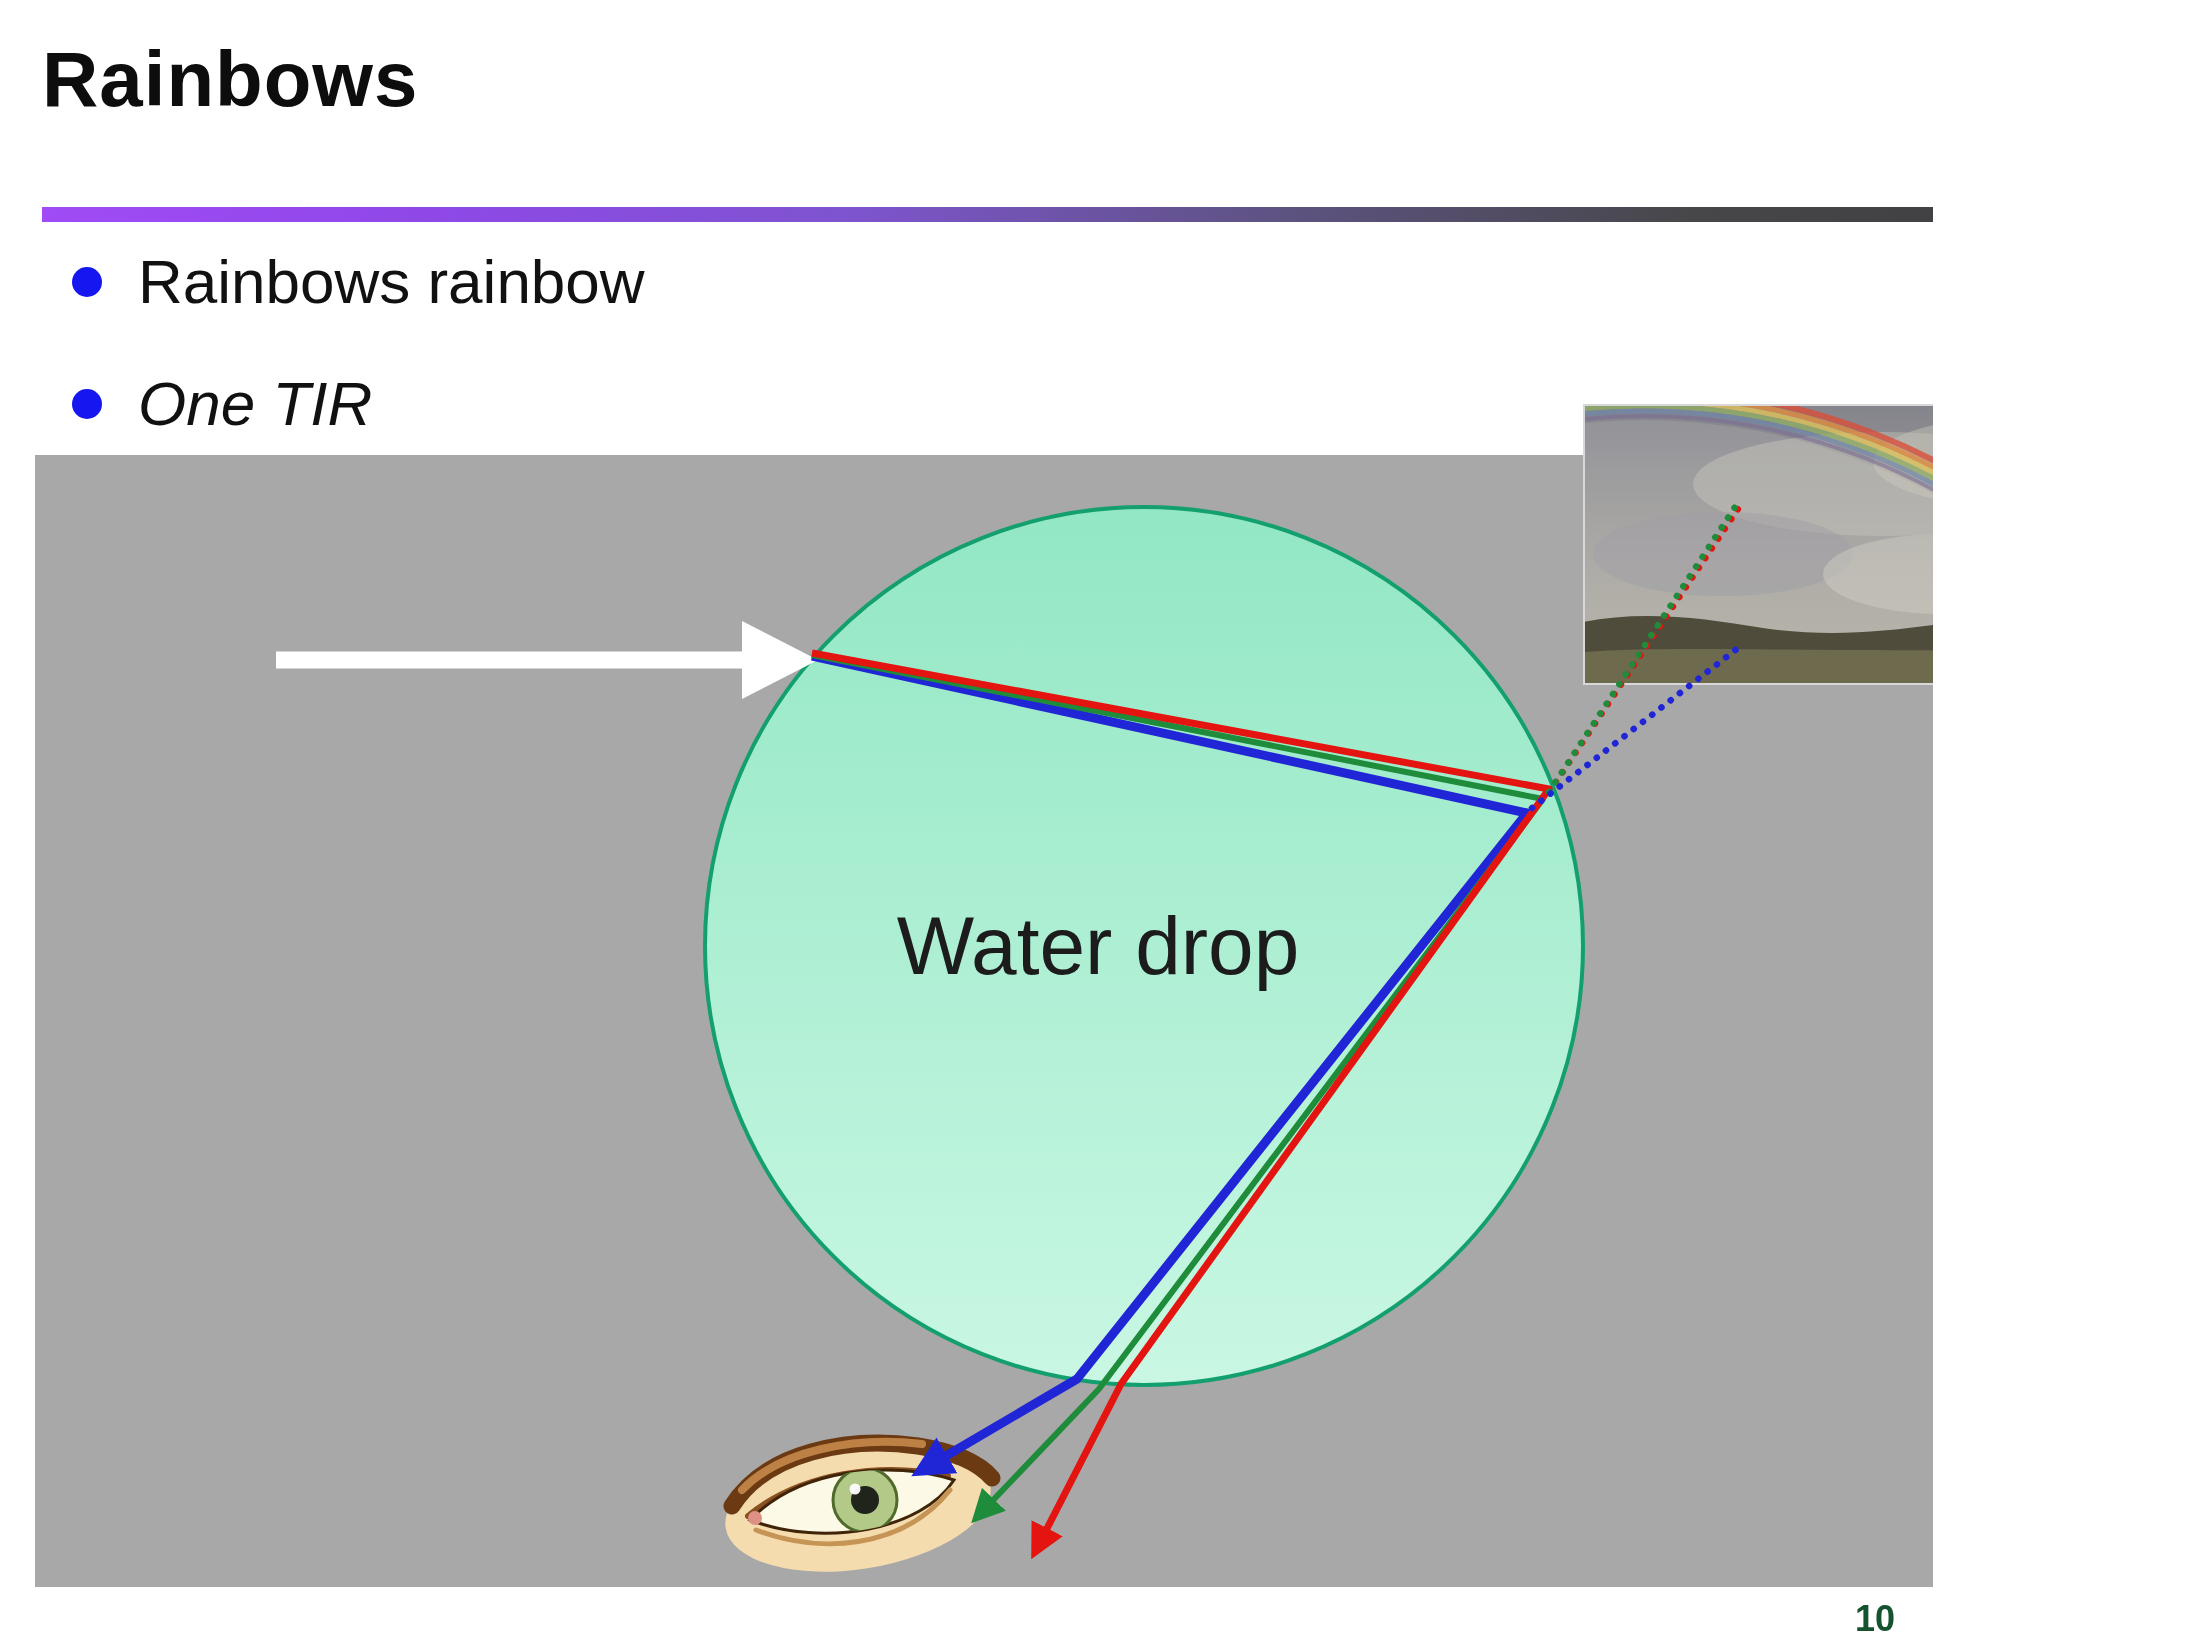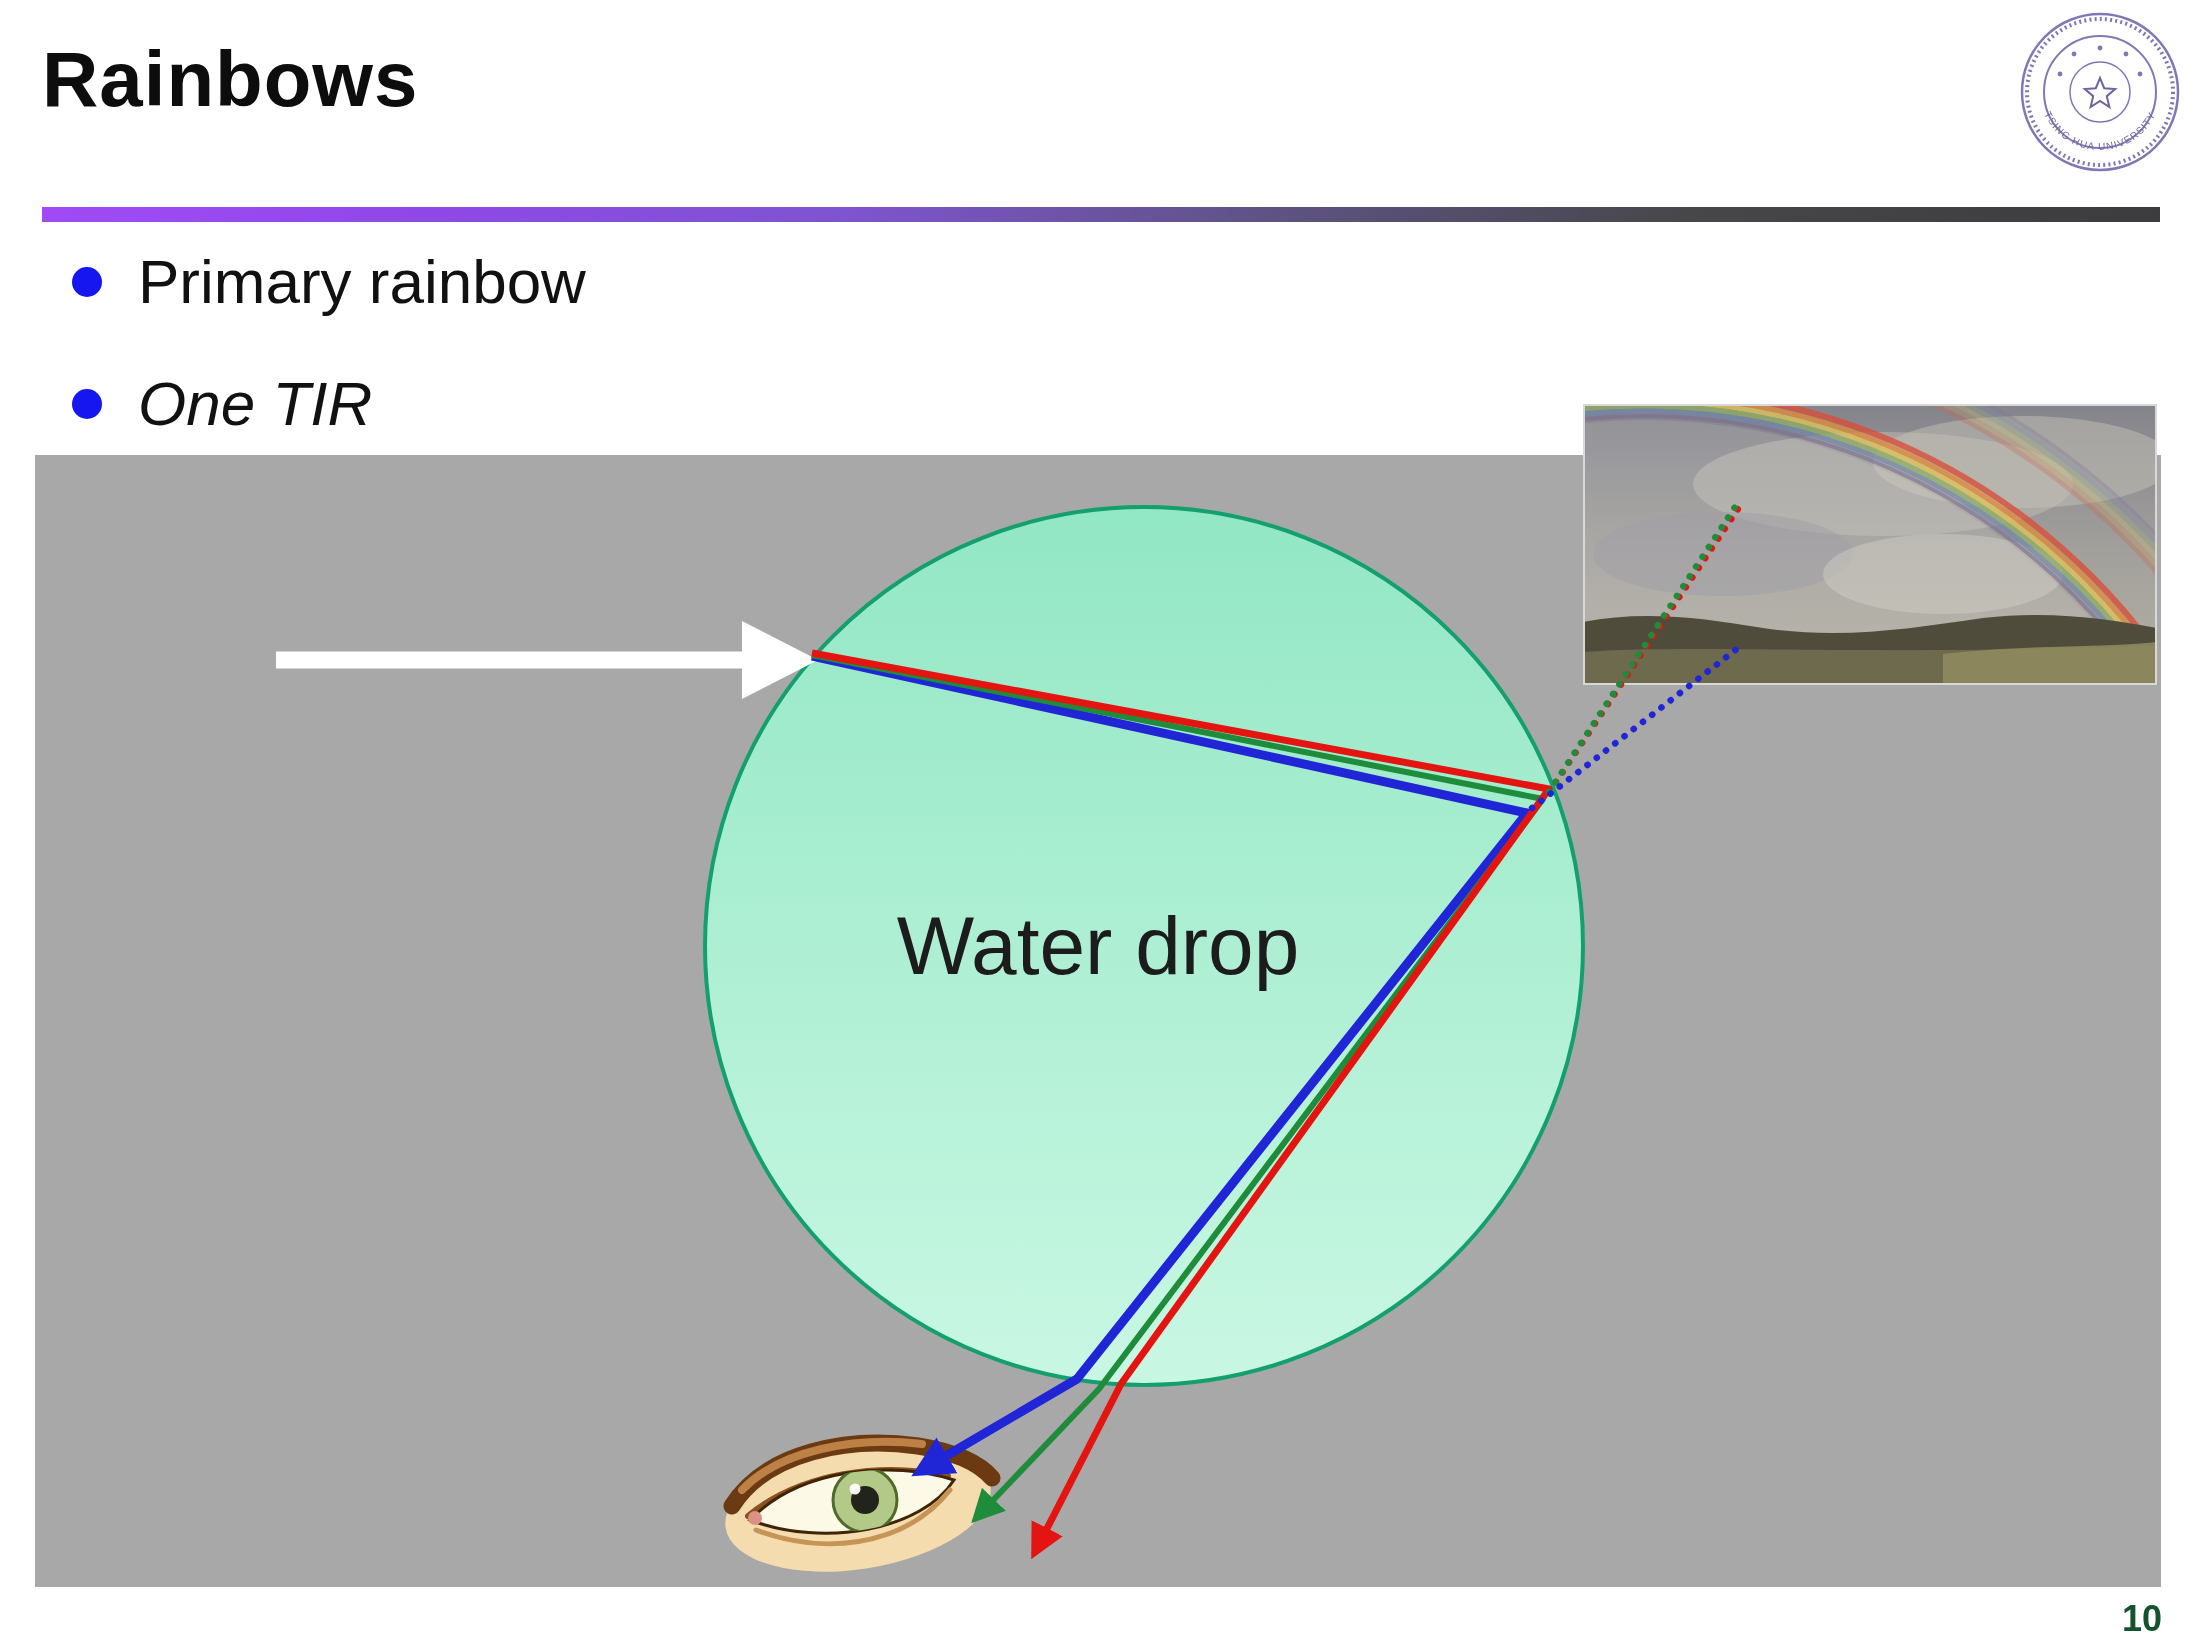--- a/index.html
+++ b/index.html
@@ -1,18 +1,18 @@
 <!DOCTYPE html>
 <html><head>
 <meta charset="utf-8">
 <style>
   * { margin:0; padding:0; box-sizing:border-box; }
   html,body { background:#ffffff; }
   body { width:2200px; height:1650px; font-family:"Liberation Sans", sans-serif; }
-  .slide { position:relative; width:2200px; height:1650px; background:#ffffff; overflow:hidden; }
+  .slide { position:relative; width:1933px; height:1650px; background:#ffffff; overflow:hidden; }
 
   .title { position:absolute; left:42px; top:34px; font-size:78px; font-weight:bold; color:#0d0d0d; letter-spacing:1px; }
   .title-bar { position:absolute; left:42px; top:207px; width:2118px; height:15px;
       background:linear-gradient(90deg,#a04bf5 0%,#8f48e8 18%,#7e54cf 38%,#5e5383 58%,#474749 78%,#3c3c3e 100%); }
 
   .bullet-item { position:absolute; display:flex; align-items:center; gap:36px; }
   .bullet-item.b1 { left:72px; top:246px; }
   .bullet-item.b2 { left:72px; top:368px;font-style:italic; }
   .bullet-dot { width:30px; height:30px; border-radius:50%; background:#1616f0; flex:0 0 auto; }
   .bullet-label { font-size:62px; color:#111111; }
@@ -47,21 +47,21 @@
     <defs>
       <path id="logoArc" d="M 24,92 A 61,61 0 0 0 144,92" fill="none"></path>
     </defs>
     <text font-size="10" letter-spacing="1.2" fill="#70629f" text-anchor="middle">
       <textPath href="#logoArc" startOffset="50%">TSING HUA UNIVERSITY</textPath>
     </text>
   </svg>
 
   <div class="bullet-item b1">
     <span class="bullet-dot"></span>
-    <span class="bullet-label">Primary rainbow</span>
+    <span class="bullet-label">Rainbows rainbow</span>
   </div>
   <div class="bullet-item b2">
     <span class="bullet-dot"></span>
     <span class="bullet-label">One TIR</span>
   </div>
 
   <div class="diagram-panel"></div>
 
   <svg class="rainbow-photo" viewBox="0 0 574 281" preserveAspectRatio="none">
     <defs>

